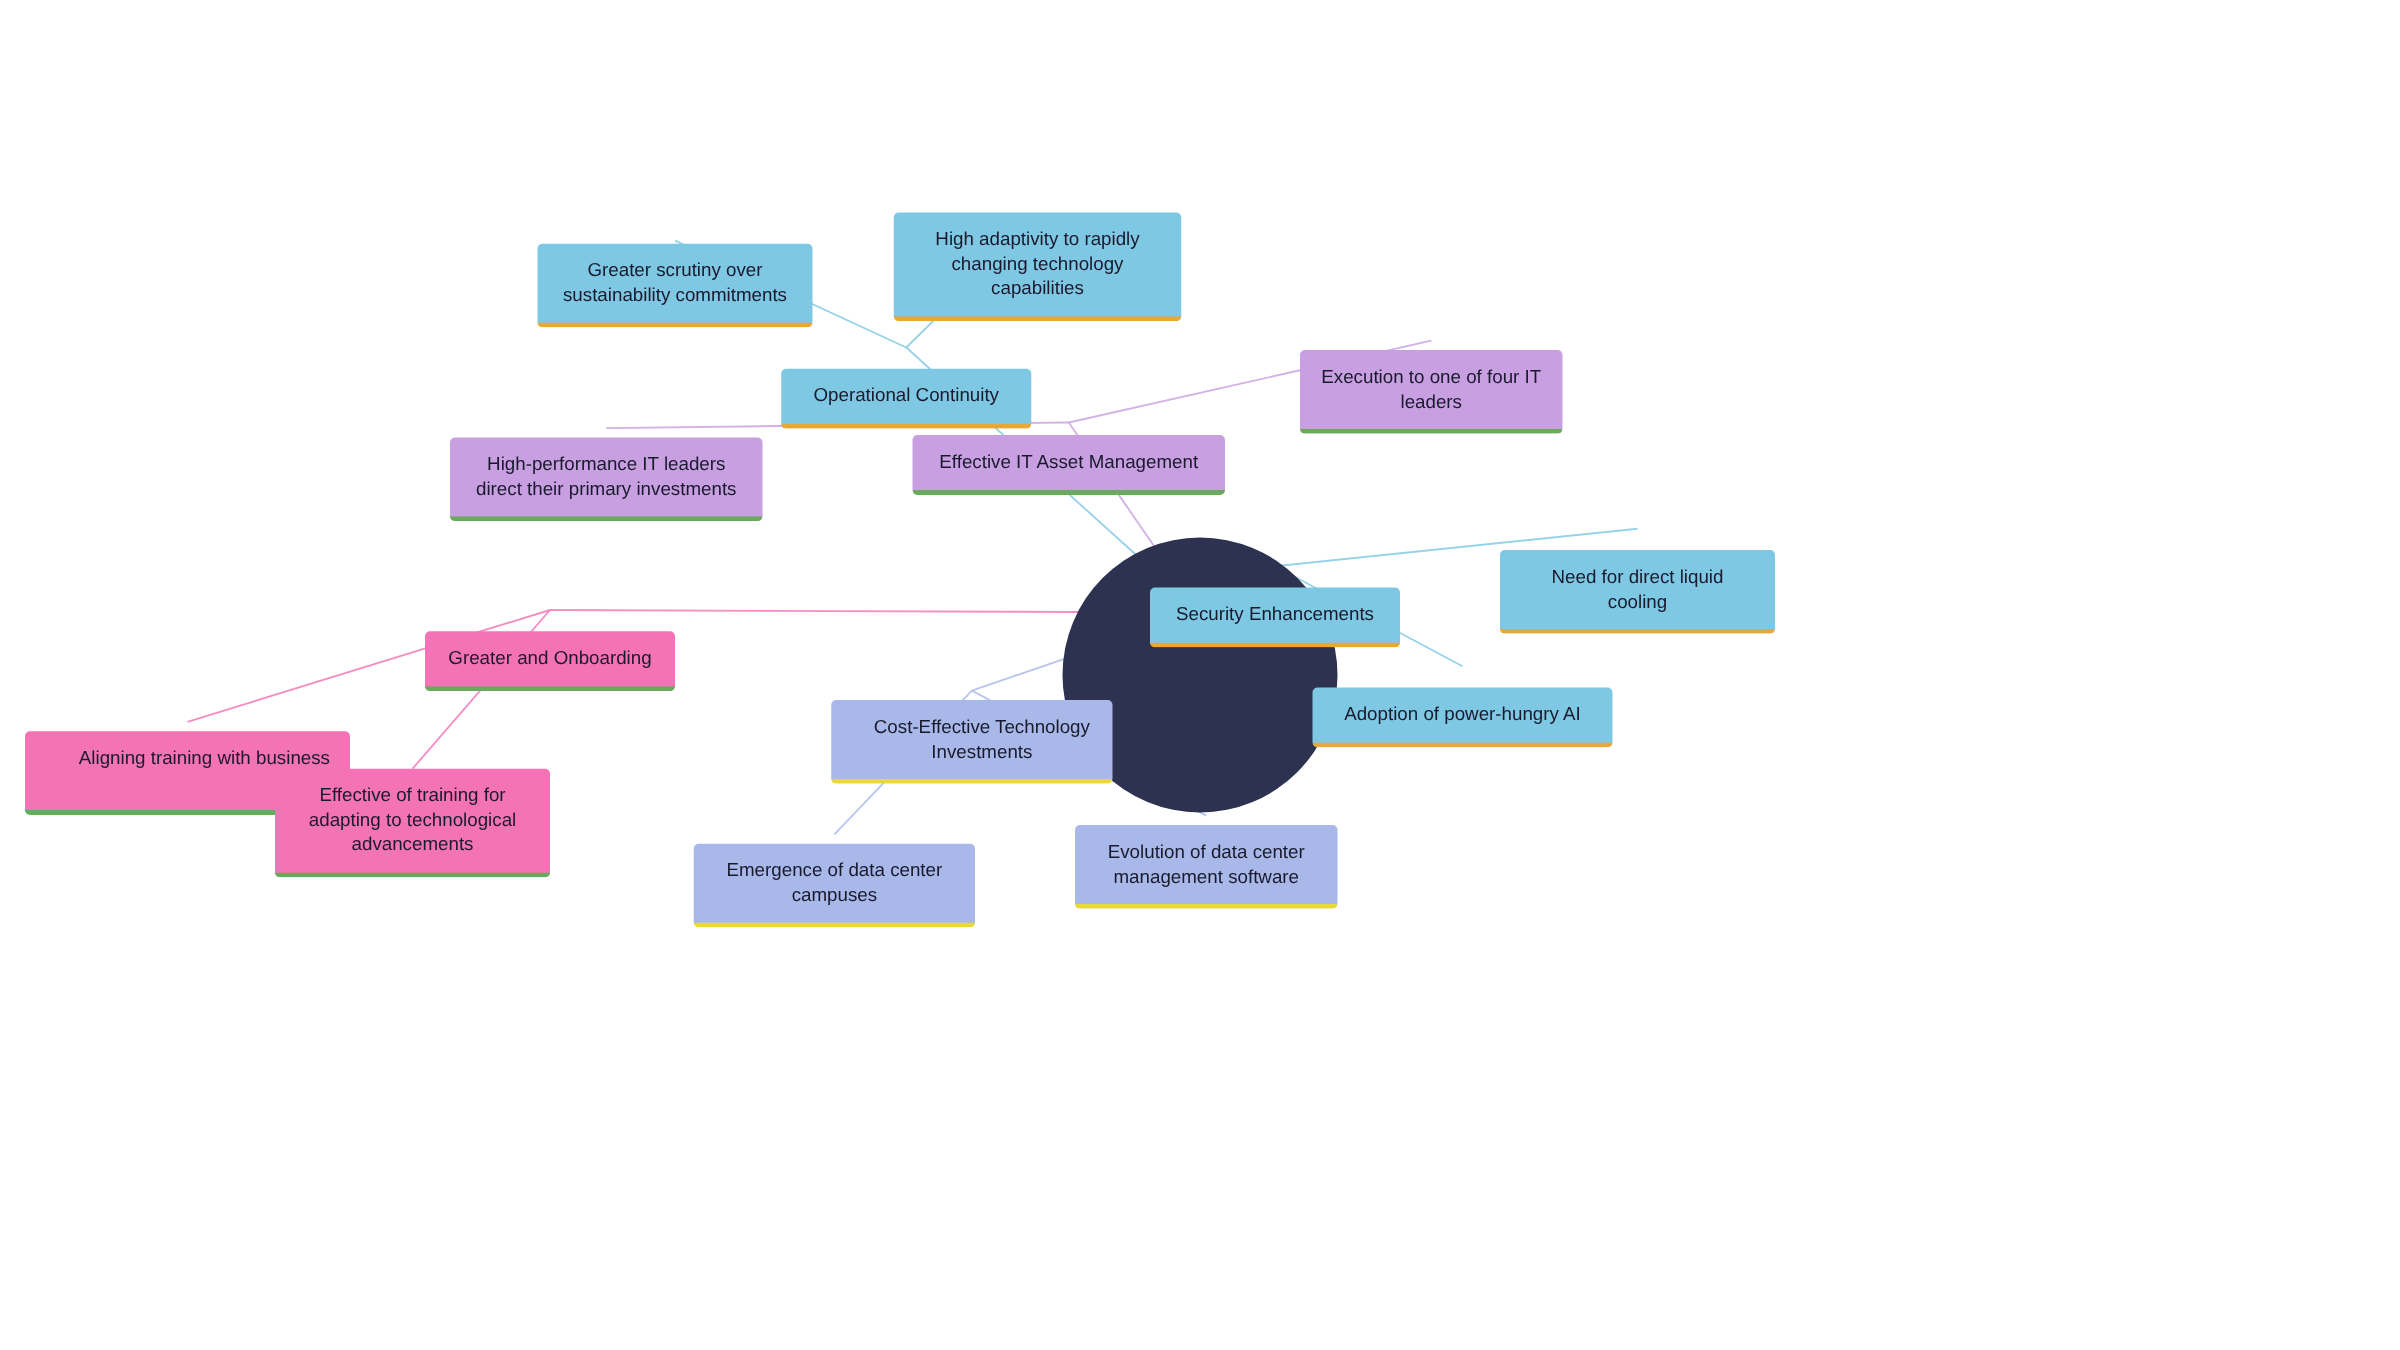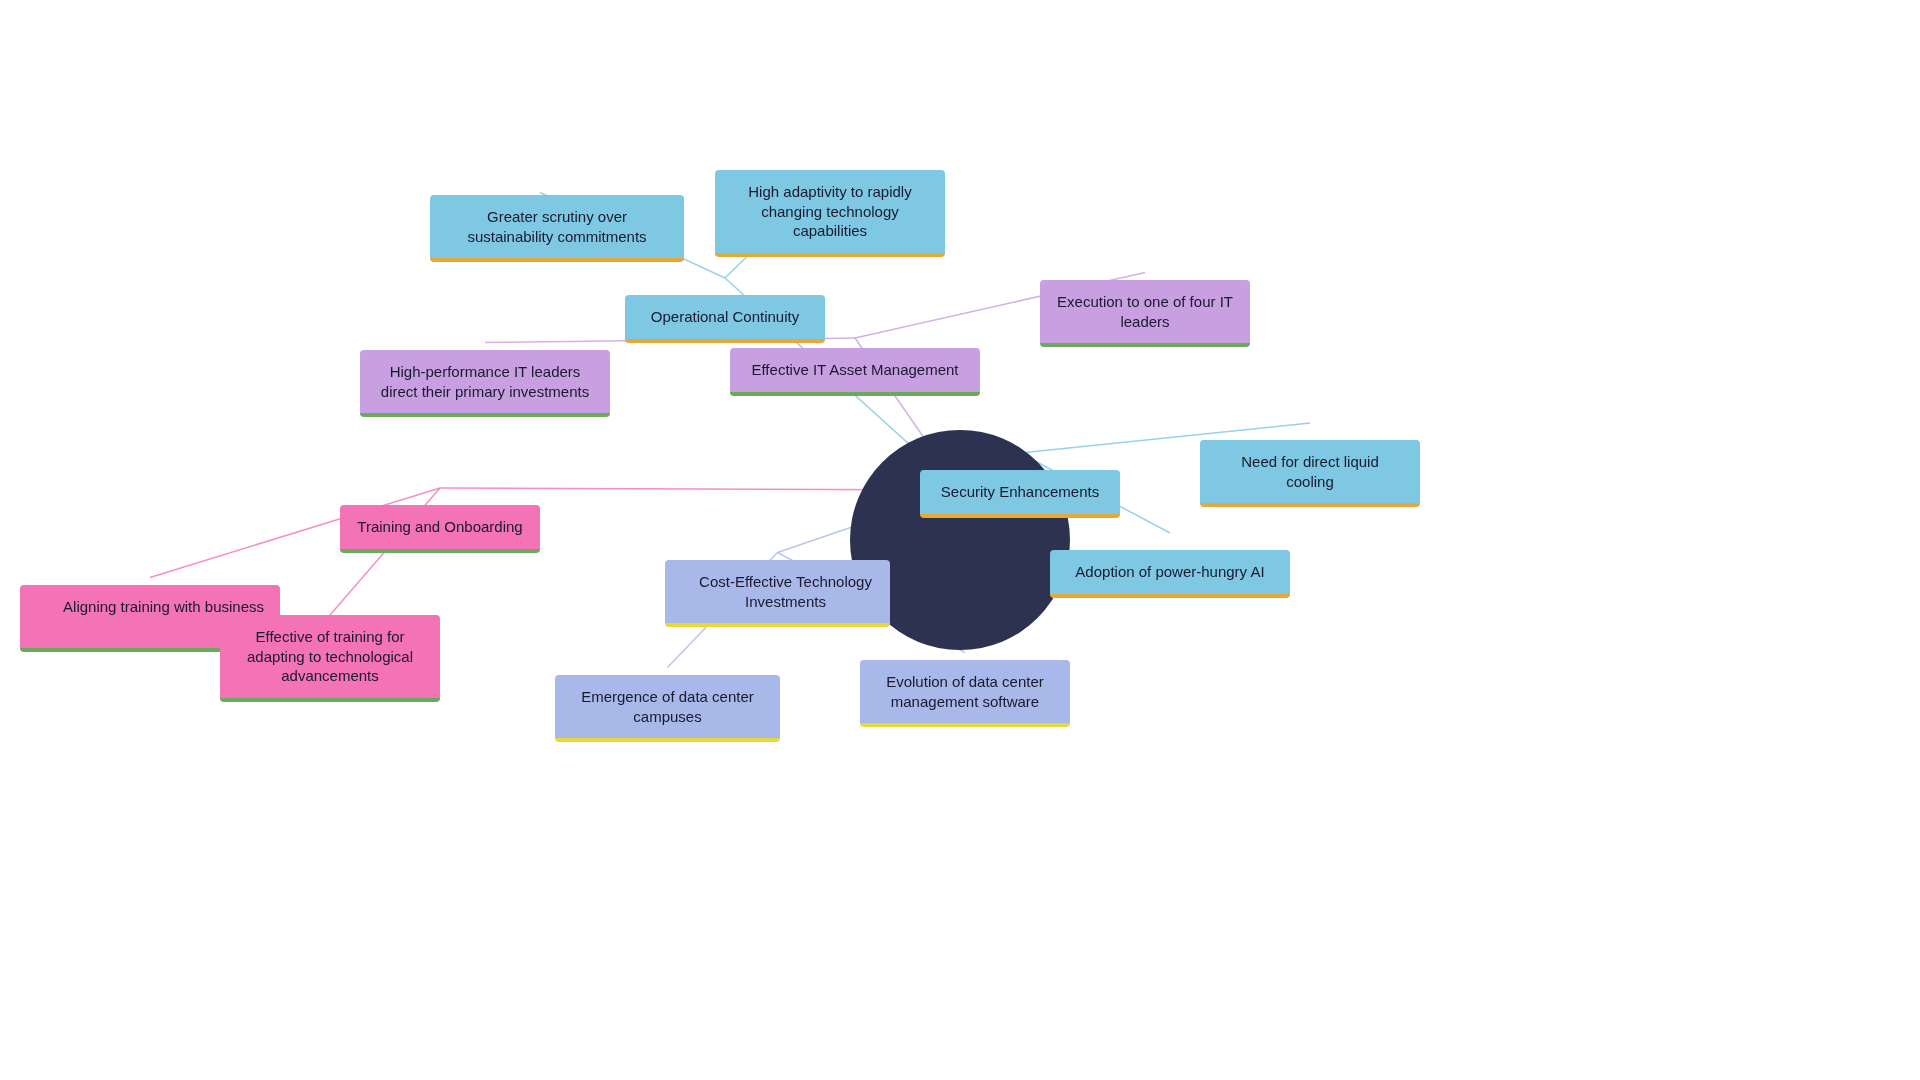--- a/index.html
+++ b/index.html
@@ -99,28 +99,28 @@
     <line x1="960" y1="490" x2="777.5" y2="552.5" stroke="#a8b8e8" stroke-width="1.5" opacity="0.8"></line>
     <line x1="777.5" y1="552.5" x2="667.5" y2="667.5" stroke="#a8b8e8" stroke-width="1.5" opacity="0.8"></line>
     <line x1="777.5" y1="552.5" x2="965" y2="652.5" stroke="#a8b8e8" stroke-width="1.5" opacity="0.8"></line>
   </svg>
 
 <div class="center-node">
   <span></span>
 </div>
 
 <div id="nodes-container">
-    <div class="node node-blue" style="left: 430px; top: 155px; width: 254px;">Greater scrutiny over sustainability commitments</div>
+    <div class="node node-blue" style="left: 430px; top: 155px; width: 220px;">Greater scrutiny over sustainability commitments</div>
     <div class="node node-blue" style="left: 715px; top: 130px; width: 230px;">High adaptivity to rapidly changing technology capabilities</div>
     <div class="node node-blue" style="left: 625px; top: 255px; width: 200px;">Operational Continuity</div>
     <div class="node node-purple" style="left: 1040px; top: 240px; width: 210px;">Execution to one of four IT leaders</div>
     <div class="node node-purple" style="left: 730px; top: 308px; width: 250px;">Effective IT Asset Management</div>
     <div class="node node-purple" style="left: 360px; top: 310px; width: 250px;">High-performance IT leaders direct their primary investments</div>
     <div class="node node-blue" style="left: 1200px; top: 400px; width: 220px;">Need for direct liquid cooling</div>
     <div class="node node-blue" style="left: 920px; top: 430px; width: 200px;">Security Enhancements</div>
     <div class="node node-blue" style="left: 1050px; top: 510px; width: 240px;">Adoption of power-hungry AI</div>
-    <div class="node node-pink" style="left: 340px; top: 465px; width: 200px;">Training and Onboarding</div>
+    <div class="node node-pink" style="left: 340px; top: 465px; width: 200px;">Greater and Onboarding</div>
     <div class="node node-pink" style="left: 20px; top: 545px; width: 260px; text-align: right;">Aligning training with business needs</div>
     <div class="node node-pink" style="left: 220px; top: 575px; width: 220px;">Effective of training for adapting to technological advancements</div>
     <div class="node node-periwinkle" style="left: 665px; top: 520px; width: 225px; padding-left: 32px;">Cost-Effective Technology Investments</div>
     <div class="node node-periwinkle" style="left: 555px; top: 635px; width: 225px;">Emergence of data center campuses</div>
     <div class="node node-periwinkle" style="left: 860px; top: 620px; width: 210px;">Evolution of data center management software</div>
   </div>
 
 </body></html>

